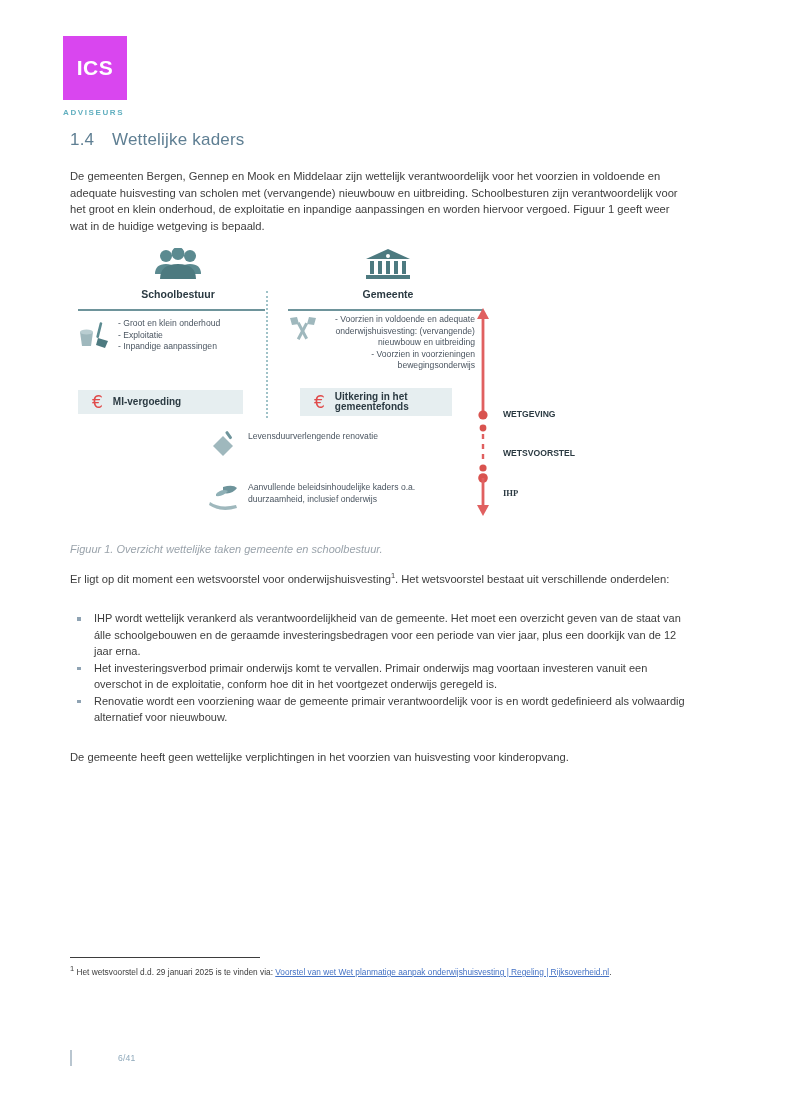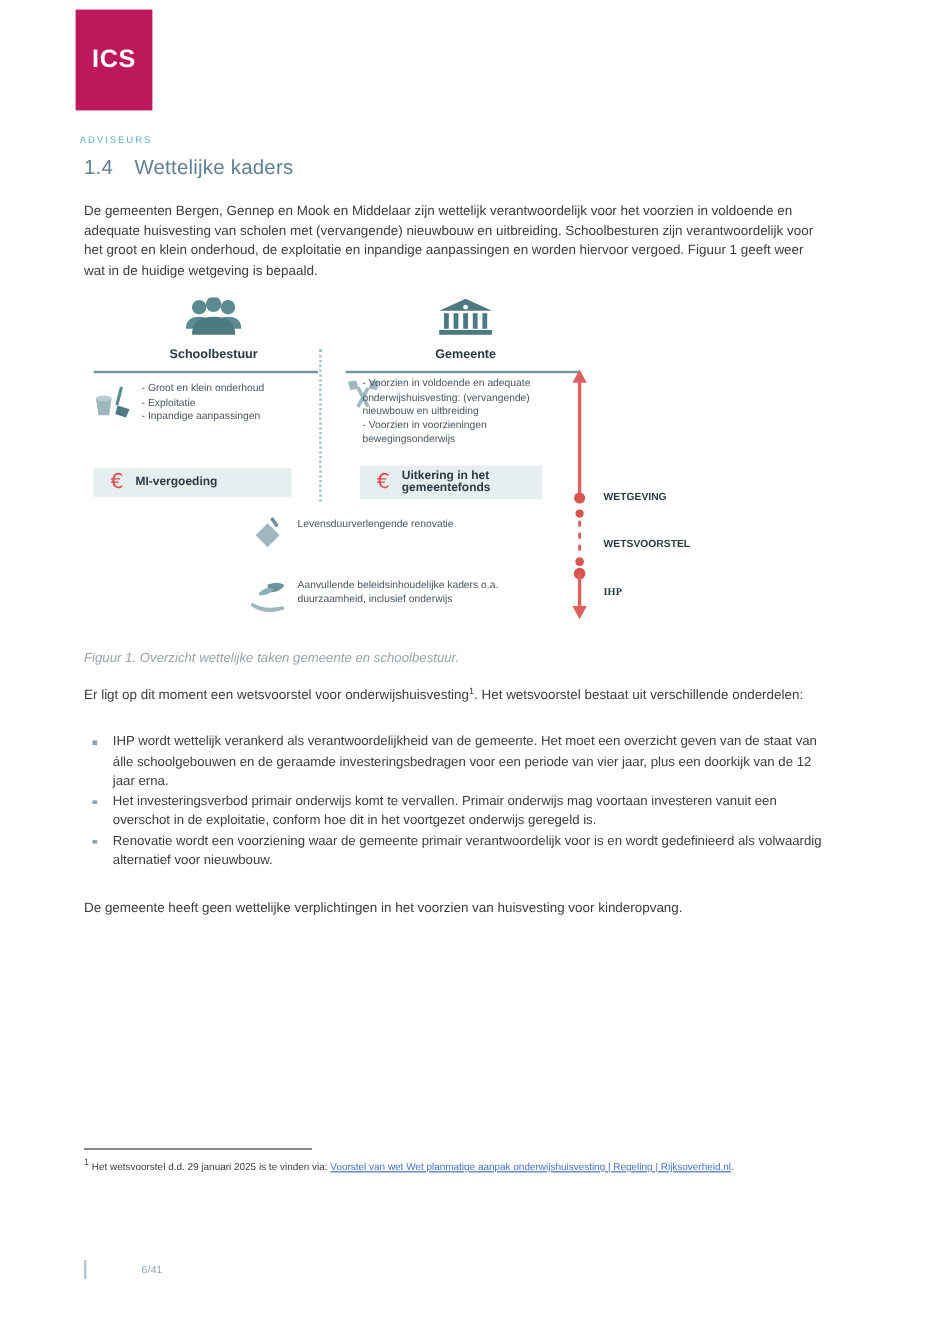--- a/index.html
+++ b/index.html
@@ -21,41 +21,41 @@
 
   
   .logo-block {
     position: absolute;
     left: 63px;
     top: 8px;
     width: 64px;
   }
   .logo-mark {
     width: 64px;
-    height: 84px;
-    background: #be185d;
+    height: 64px;
+    background: #d946ef;
     display: flex;
     align-items: center;
     justify-content: center;
+    margin-top: 28px;
   }
   .logo-mark span {
     color: #ffffff;
     font-size: 21px;
     font-weight: bold;
     letter-spacing: 0.5px;
     font-family: "Liberation Sans", sans-serif;
   }
   .logo-sub {
-    margin-top: 20px;
+    margin-top: 8px;
     color: #63b0c0;
     font-size: 8px;
-    font-weight: normal;
+    font-weight: bold;
     letter-spacing: 1.6px;
     white-space: nowrap;
-    text-align: right;
   }
 
   
   .h2 {
     position: absolute;
     left: 70px;
     top: 130px;
     font-size: 17px;
     color: #5f7f93;
     font-weight: normal;
@@ -291,21 +291,21 @@
     <div class="rule" style="left:218px; top:61px; width:195px;"></div>
 
     <svg style="position:absolute; left:218px; top:68px;" width="30" height="26" viewBox="0 0 30 26">
       <g fill="#9fb8bd">
         <rect x="13" y="6" width="3" height="18" transform="rotate(28 14 15)"></rect>
         <rect x="13" y="6" width="3" height="18" transform="rotate(-28 14 15)"></rect>
         <path d="M2 2 l7 -1 l2 7 l-7 1 z"></path>
         <path d="M28 2 l-7 -1 l-2 7 l7 1 z"></path>
       </g>
     </svg>
-    <div class="fig-text" style="left:232px; top:66px; width:155px; white-space:pre-line;">- Voorzien in voldoende en adequate onderwijshuisvesting: (vervangende) nieuwbouw en uitbreiding
+    <div class="fig-text" style="left:250px; top:66px; width:155px; white-space:pre-line;text-align:right;">- Voorzien in voldoende en adequate onderwijshuisvesting: (vervangende) nieuwbouw en uitbreiding
 - Voorzien in voorzieningen bewegingsonderwijs</div>
 
     <div class="money-box" style="left:230px; top:140px; width:152px; height:28px;">
       <span class="euro">€</span>
       <span class="money-label" style="white-space:pre-line;">Uitkering in het gemeentefonds</span>
     </div>
 
     <svg style="position:absolute; left:140px; top:182px;" width="30" height="28" viewBox="0 0 30 28">
       <path d="M3 16 L13 6 L23 16 L13 26 Z" fill="#9fb8bd"></path>
       <rect x="17" y="1" width="3" height="9" rx="1.4" fill="#6e949b" transform="rotate(-35 18 5)"></rect>

